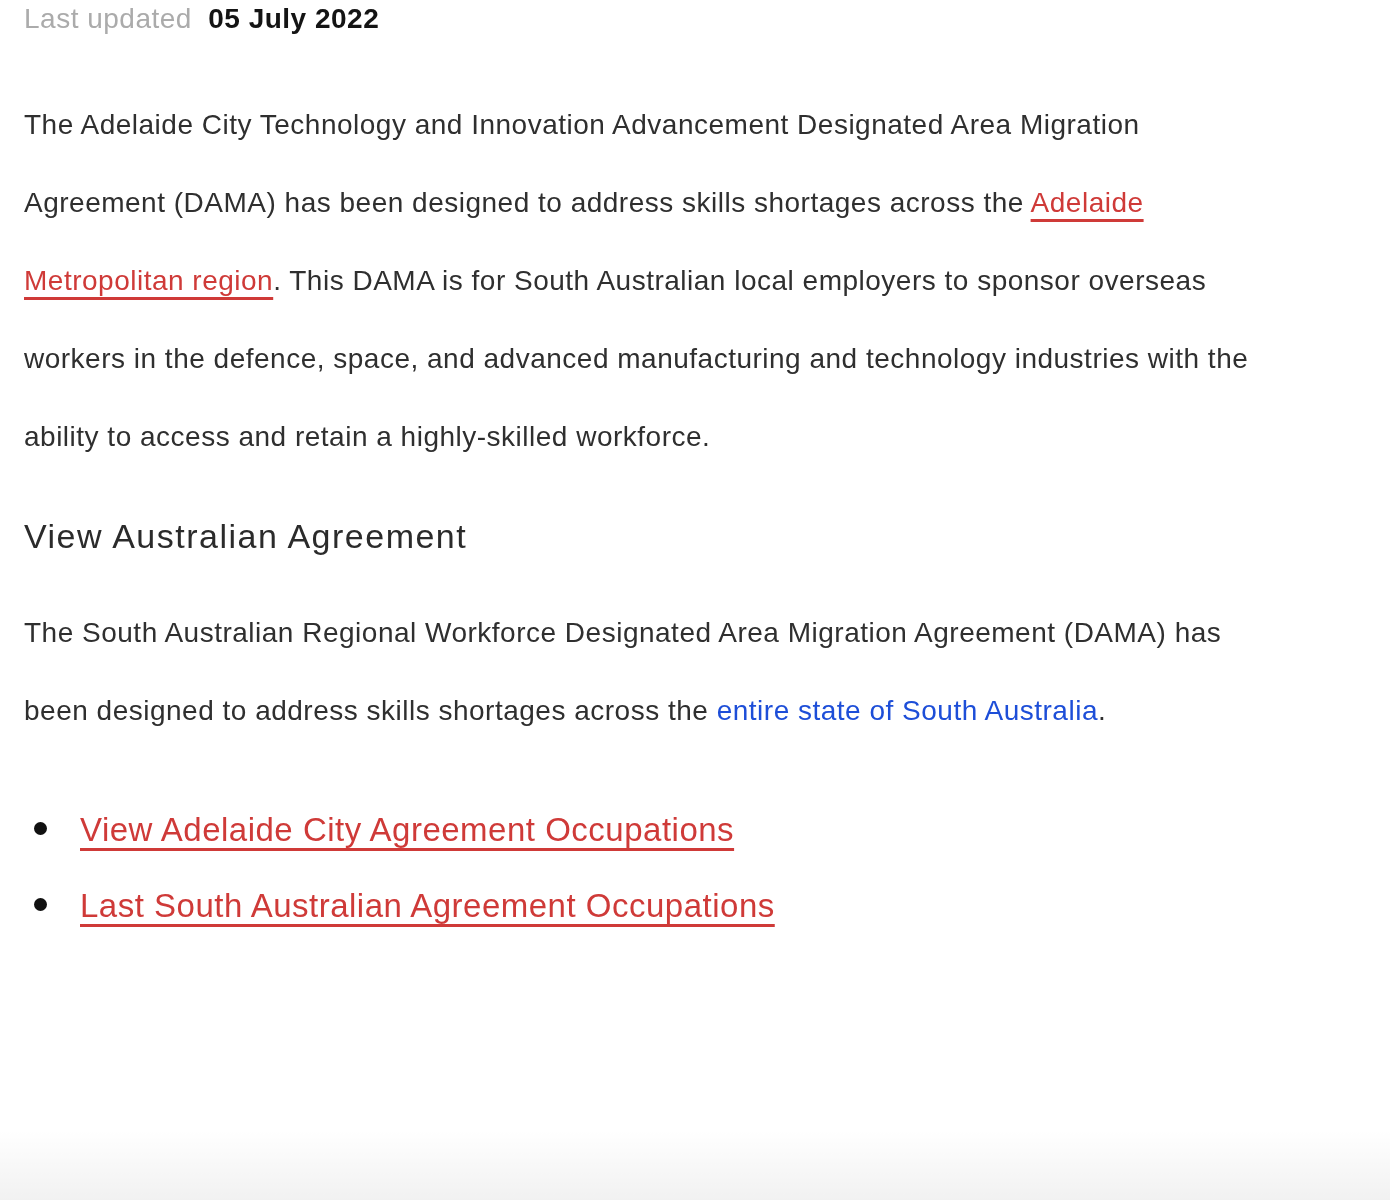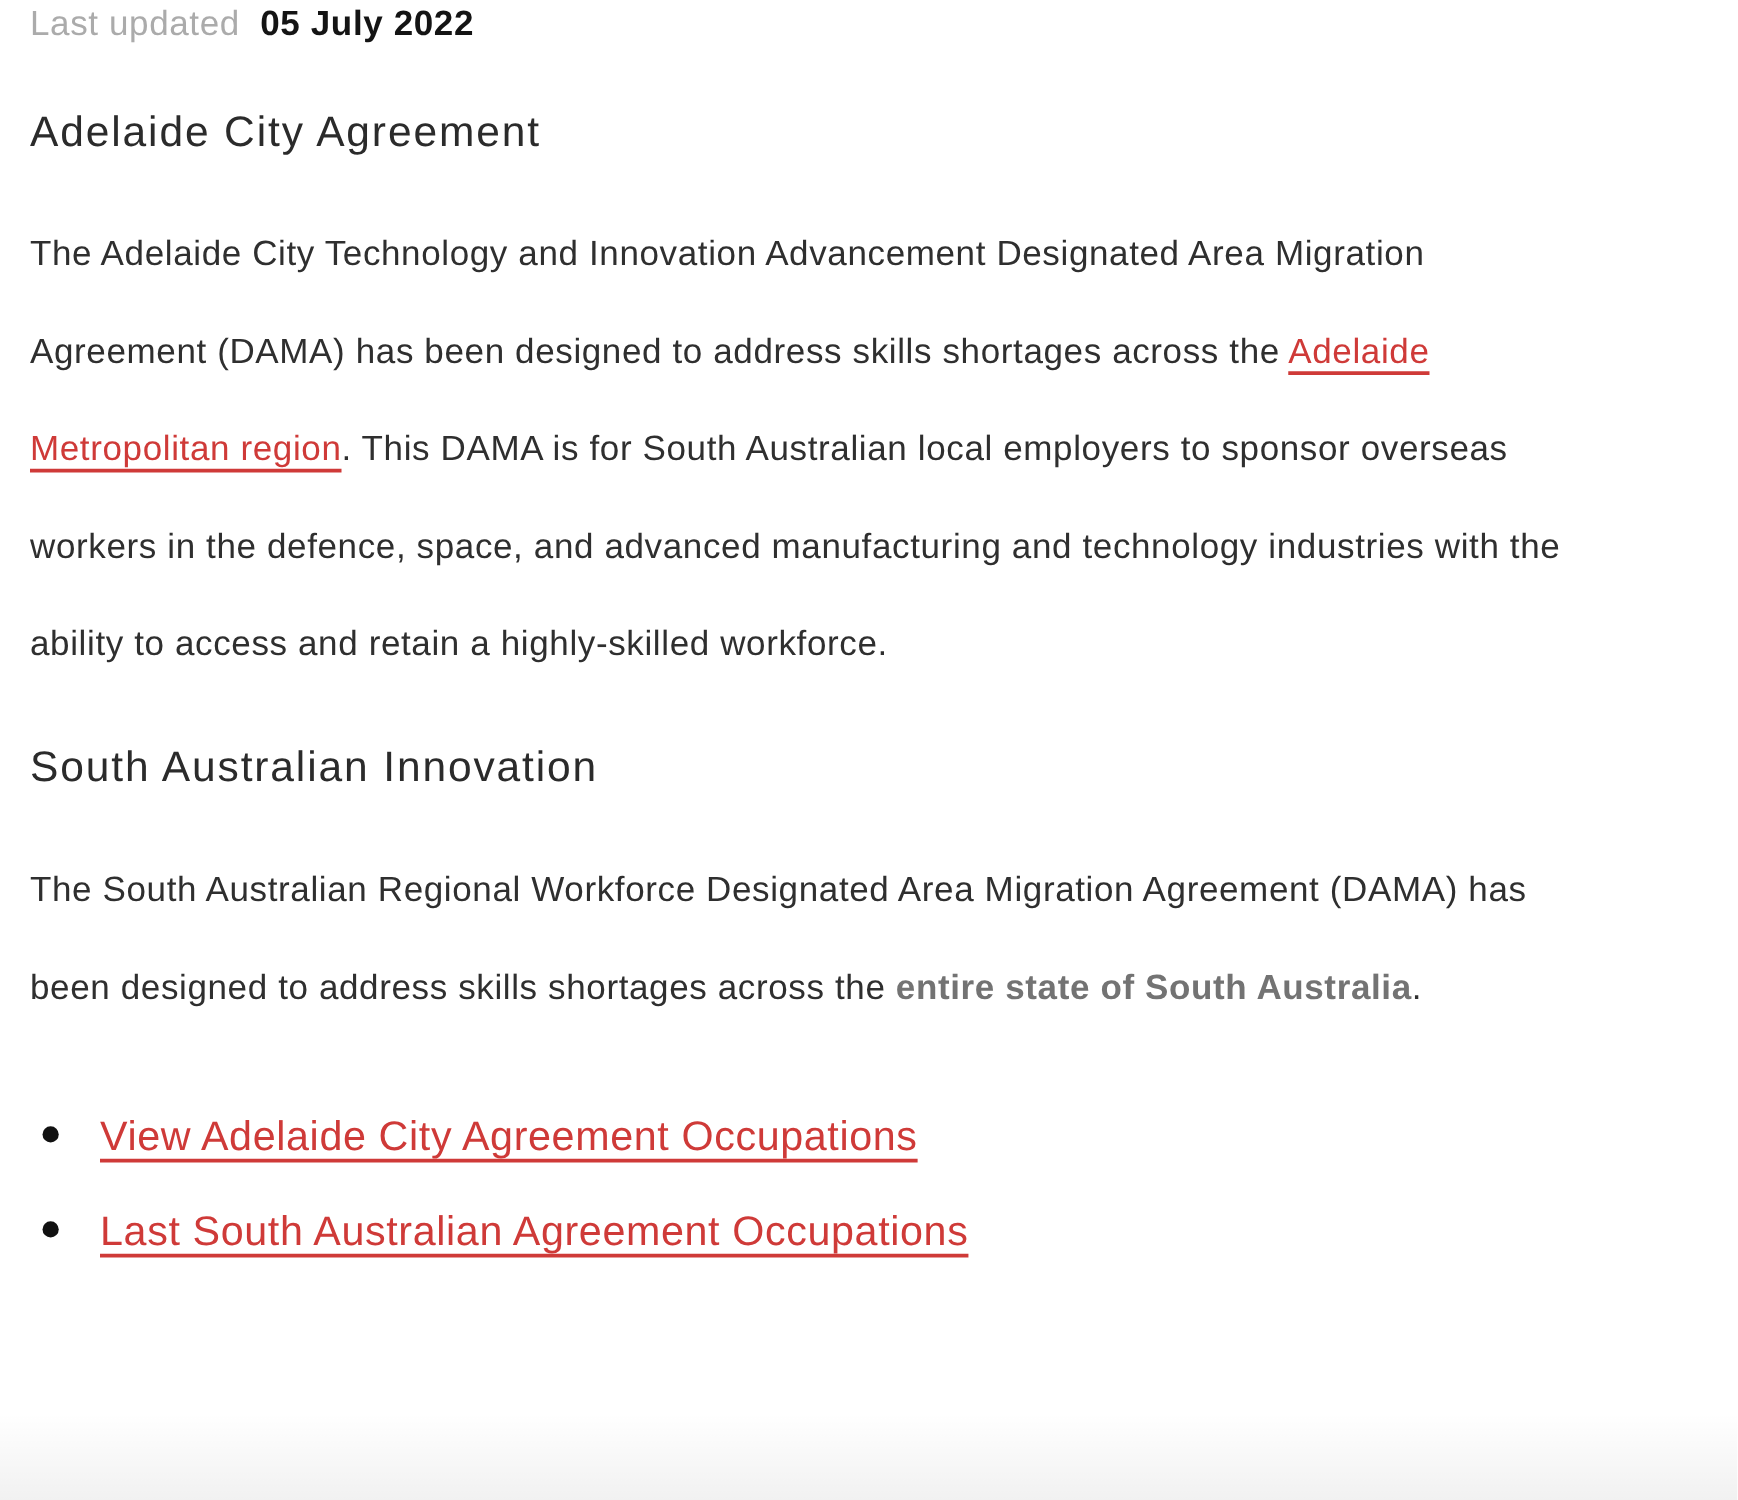--- a/index.html
+++ b/index.html
@@ -46,22 +46,22 @@
   p.body {
     font-size: 28px;
     font-weight: 400;
     line-height: 78px;
     letter-spacing: 0.5px;
     margin: 0 0 40px 0;
     max-width: 1345px;
     color: #2f2f2f;
   }
   .bold {
-    font-weight: 700;
-    color: #737373;
+    font-weight: 400;
+    color: #1d4ed8;
   }
   a.link {
     color: #cf3a38;
     text-decoration: underline;
     text-decoration-thickness: 2.5px;
     text-underline-offset: 7px;
     text-decoration-color: #cf3a38;
     cursor: pointer;
   }
   ul.link-list {
@@ -99,25 +99,24 @@
 </head>
 <body>
 
 <div class="page">
 
   <p class="meta">
     <span class="meta-label">Last updated</span>
     <span class="meta-value">05 July 2022</span>
   </p>
 
-  <h2 class="section-heading">Adelaide City Agreement</h2>
 
   <p class="body"><span>The Adelaide City Technology and Innovation Advancement Designated Area Migration Agreement (DAMA) has been designed to address skills shortages across the </span><a href="#" class="link">Adelaide Metropolitan region</a><span>. This DAMA is for South Australian local employers to sponsor overseas workers in the defence, space, and advanced manufacturing and technology industries with the ability to access and retain a highly-skilled workforce.</span></p>
 
-  <h2 class="section-heading">South Australian Innovation</h2>
+  <h2 class="section-heading">View Australian Agreement</h2>
 
   <p class="body"><span>The South Australian Regional Workforce Designated Area Migration Agreement (DAMA) has been designed to address skills shortages across the </span><span class="bold">entire state of South Australia</span><span>.</span></p>
 
 
   <ul class="link-list">
     <li>
       <span class="bullet-dot"></span>
       <a class="link" href="#">View Adelaide City Agreement Occupations</a>
     </li>
     <li>

